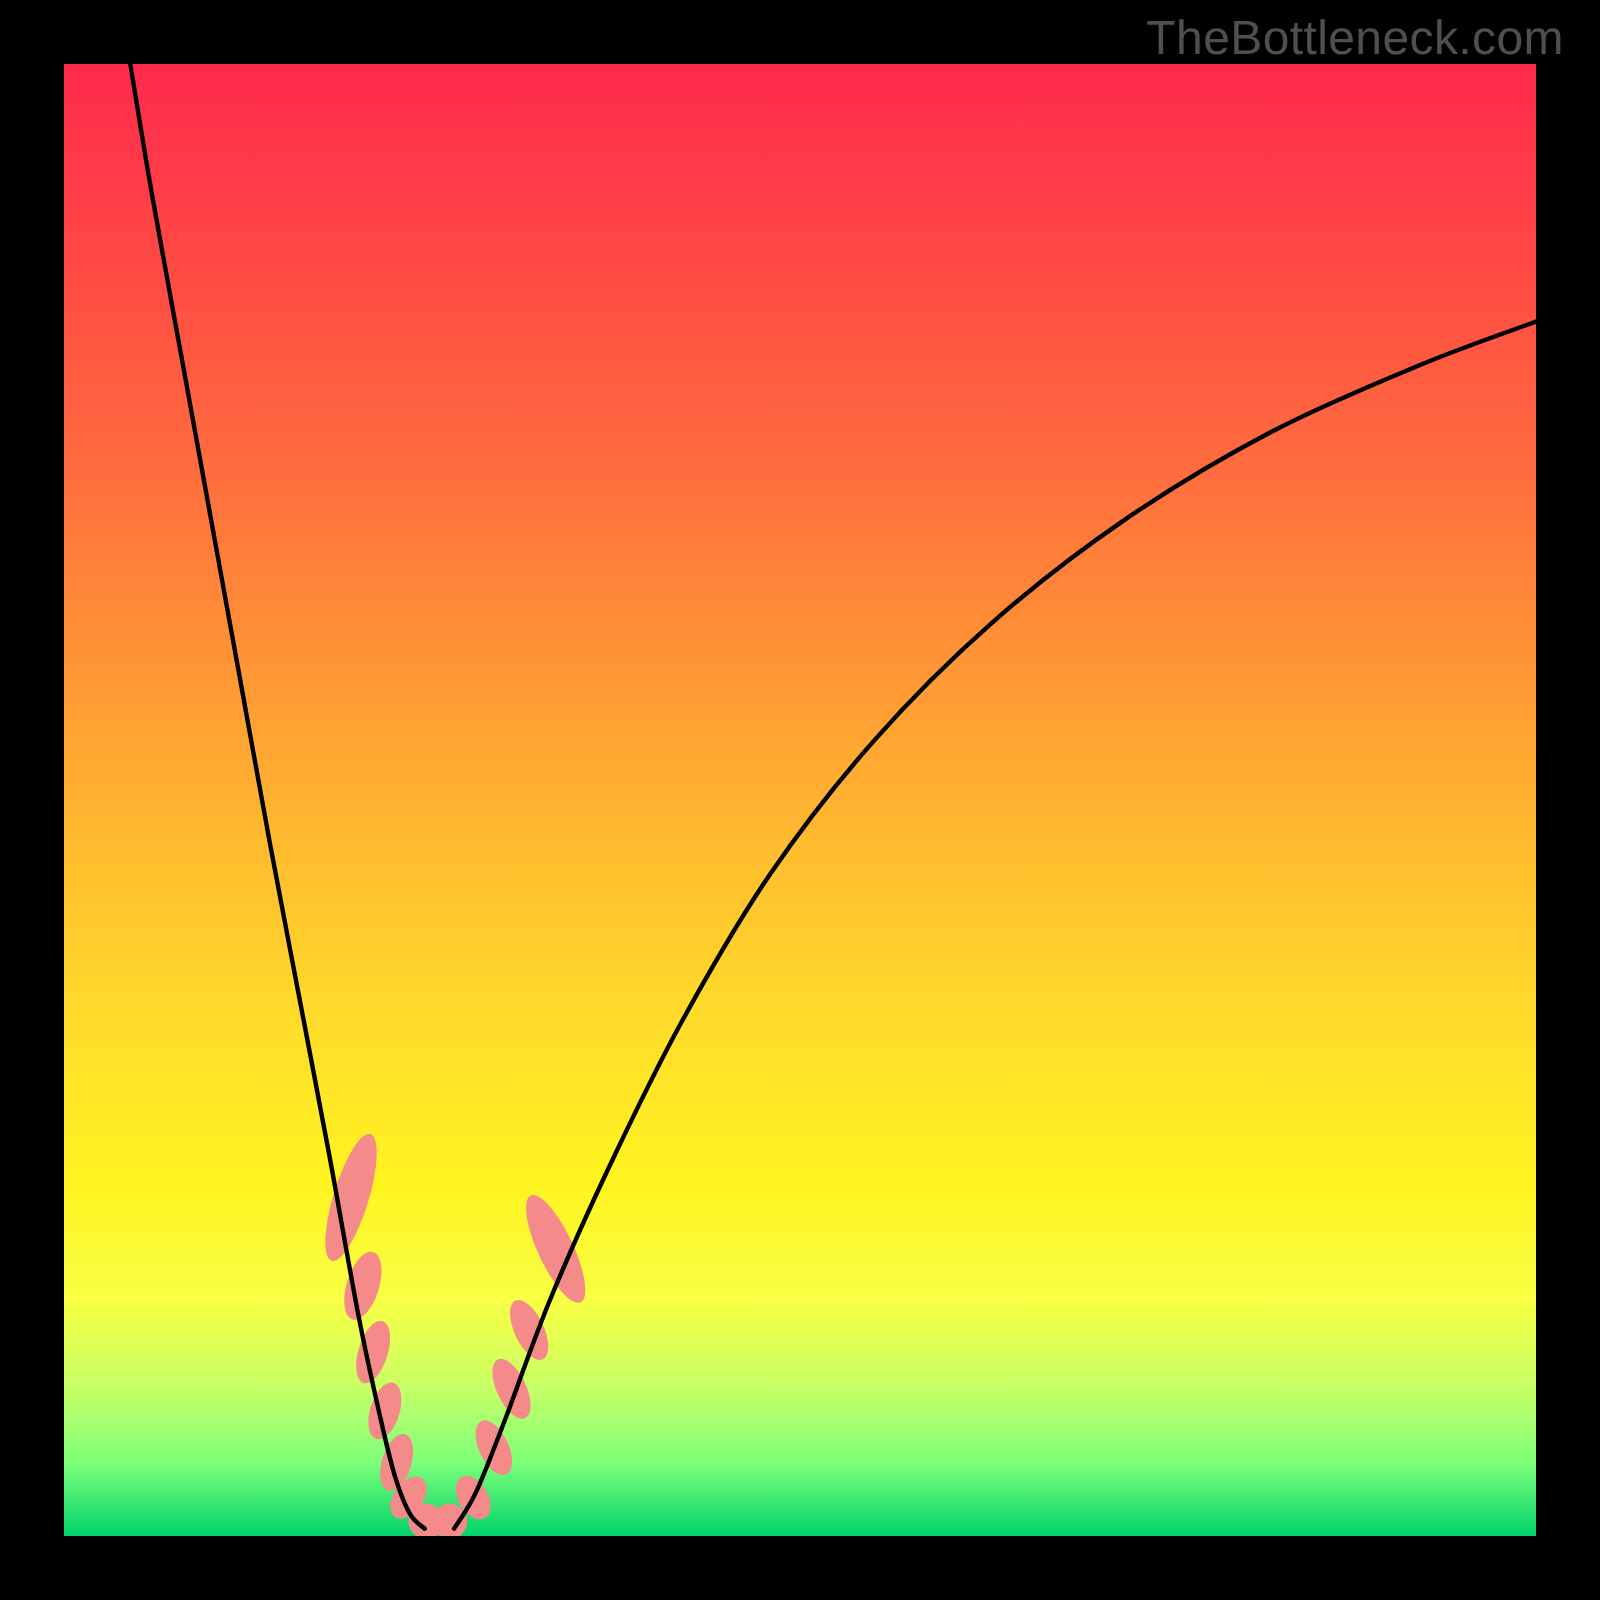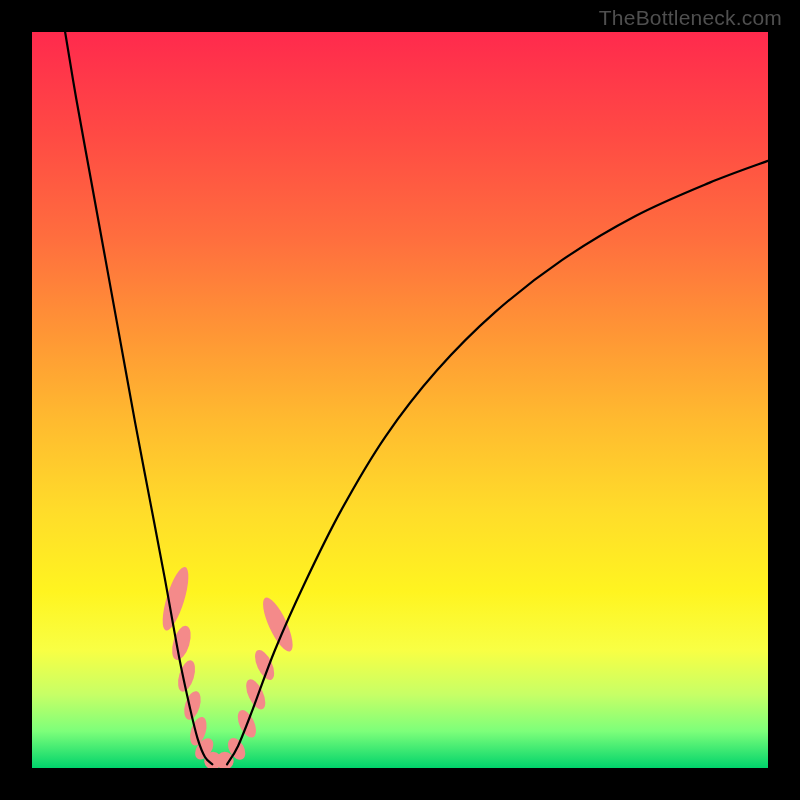--- a/index.html
+++ b/index.html
@@ -38,21 +38,21 @@
       #c7ff66 90%,
       #7dff7a 95%,
       #00d36b 100%
     );
   }
   .watermark {
     position: absolute;
     top: 6px;
     right: 18px;
     color: #4f4f4f;
-    font-size: 21px;
+    font-size: 24px;
     letter-spacing: 0.2px;
     user-select: none;
   }
   svg.curve {
     position: absolute;
     top: 0;
     left: 0;
     width: 736px;
     height: 736px;
   }

